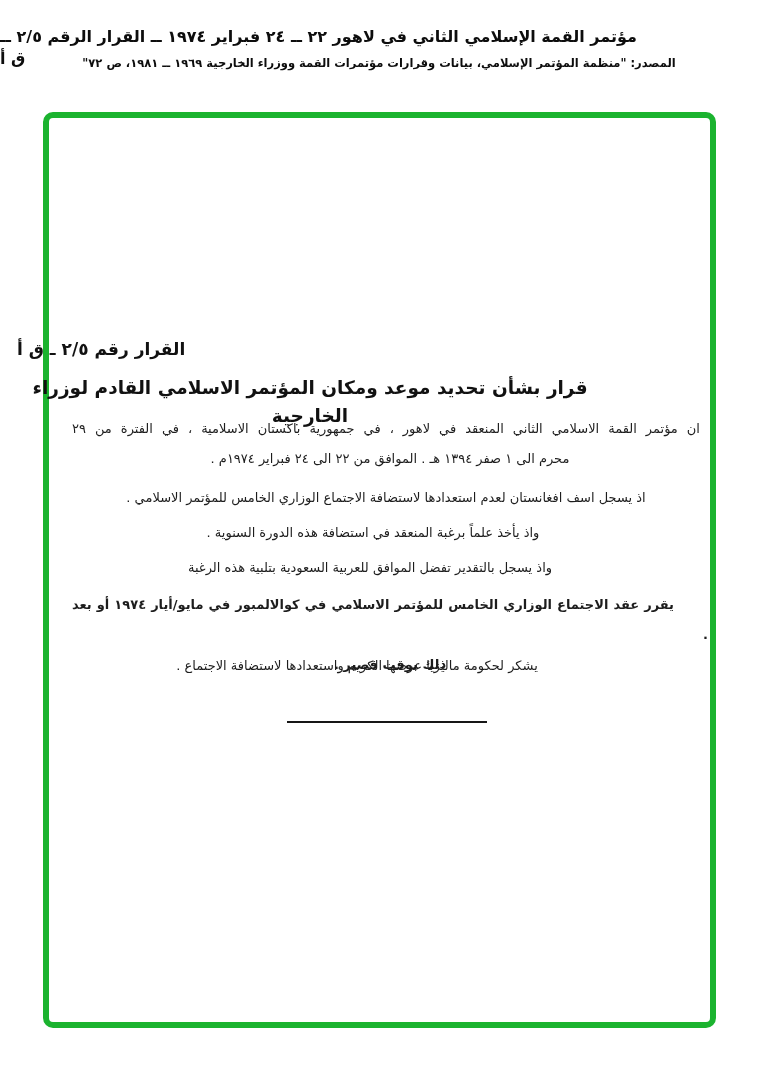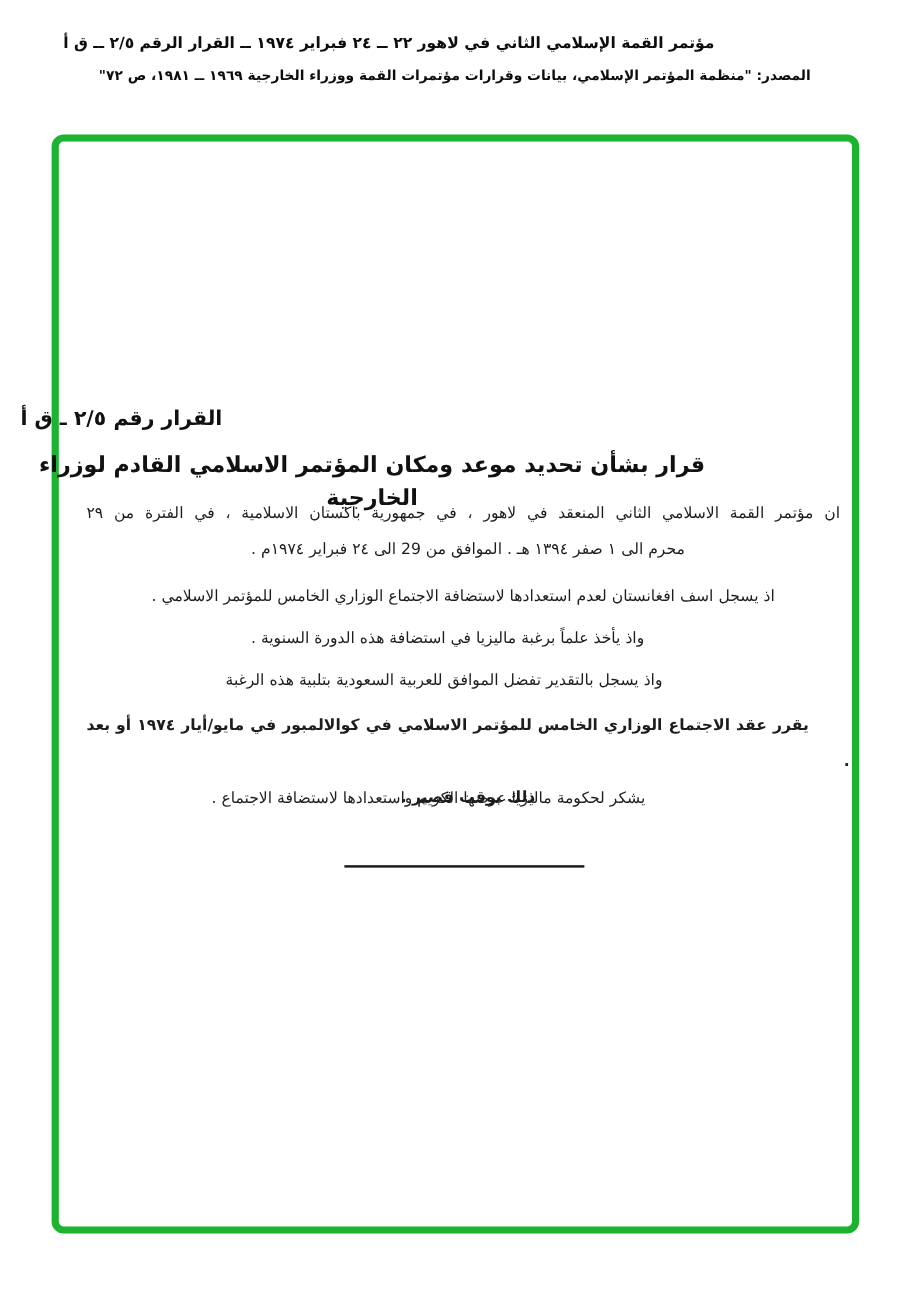--- a/index.html
+++ b/index.html
@@ -10,23 +10,23 @@
     background: #ffffff;
     overflow: hidden;
     font-family: "DejaVu Sans", sans-serif;
     color: #1d1d1d;
   }
 
   
   .hdr-line1 {
     position: absolute;
     top: 26px; left: 0; width: 648px;
-    text-align: center;
+    text-align: left;
     direction: rtl;
-    font-size: 13px;
+    font-size: 16px;
     font-weight: bold;
     color: #0d0d0d;
     line-height: 22px;
   }
   .hdr-line2 {
     position: absolute;
     top: 55px; left: 0; width: 758px;
     text-align: center;
     direction: rtl;
     font-size: 11.5px;
@@ -107,29 +107,29 @@
   <div class="hdr-line2" dir="rtl">المصدر: "منظمة المؤتمر الإسلامي، بيانات وقرارات مؤتمرات القمة ووزراء الخارجية ١٩٦٩ ــ ١٩٨١، ص ٧٢"</div>
 
   <div class="frame"></div>
 
   <div class="doc-h1" dir="rtl">القرار رقم ٢/٥ ـ ق أ</div>
 
   <div class="doc-h2" dir="rtl">قرار بشأن تحديد موعد ومكان المؤتمر الاسلامي القادم لوزراء الخارجية</div>
 
   <div class="para p1">
     <div class="pline fill ind-sm">ان مؤتمر القمة الاسلامي الثاني المنعقد في لاهور ، في جمهورية باكستان الاسلامية ، في الفترة من ٢٩</div>
-    <div class="pline">محرم الى ١ صفر ١٣٩٤ هـ . الموافق من 29 الى ٢٤ فبراير ١٩٧٤م .</div>
+    <div class="pline">محرم الى ١ صفر ١٣٩٤ هـ . الموافق من ٢٢ الى ٢٤ فبراير ١٩٧٤م .</div>
   </div>
 
   <div class="para p2">
     <div class="pline ind-sm">اذ يسجل اسف افغانستان لعدم استعدادها لاستضافة الاجتماع الوزاري الخامس للمؤتمر الاسلامي .</div>
   </div>
 
   <div class="para p3">
-    <div class="pline ind-md">واذ يأخذ علماً برغبة ماليزيا في استضافة هذه الدورة السنوية .</div>
+    <div class="pline ind-md">واذ يأخذ علماً برغبة المنعقد في استضافة هذه الدورة السنوية .</div>
   </div>
 
   <div class="para p4">
     <div class="pline ind-md2">واذ يسجل بالتقدير تفضل الموافق للعربية السعودية بتلبية هذه الرغبة</div>
   </div>
 
   <div class="para p5">
     <div class="pline fill ind-md">يقرر عقد الاجتماع الوزاري الخامس للمؤتمر الاسلامي في كوالالمبور في مايو/أيار ١٩٧٤ أو بعد .</div>
     <div class="pline">ذلك بوقت قصير .</div>
   </div>

